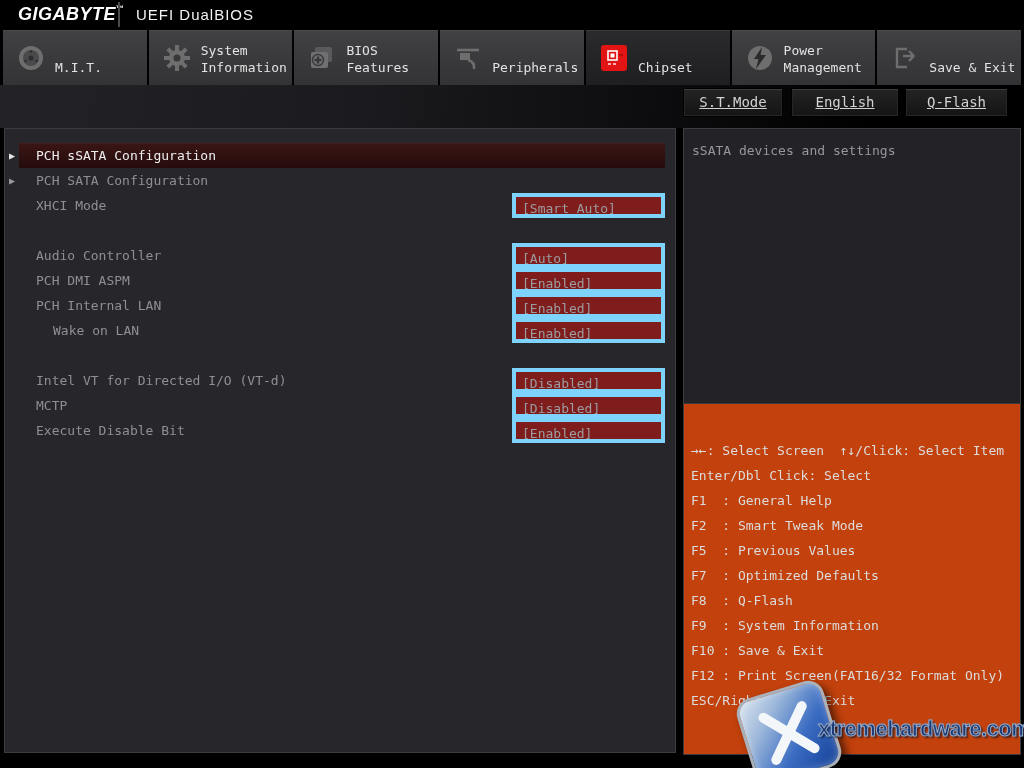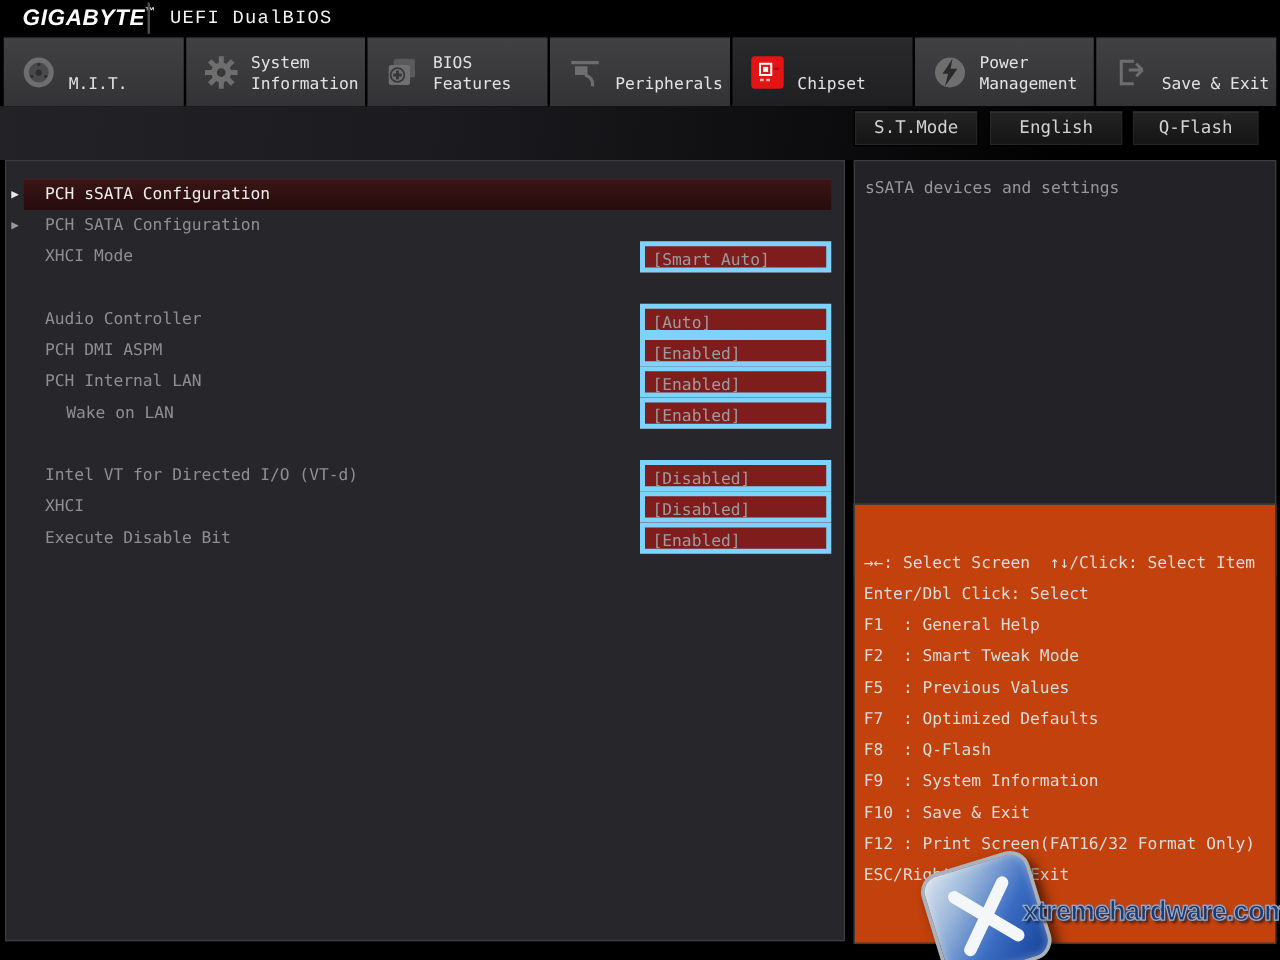--- a/index.html
+++ b/index.html
@@ -5,38 +5,38 @@
   html,body{margin:0;padding:0;background:#000;}
   .screen{position:relative;width:1024px;height:768px;background:#000;overflow:hidden;
           font-family:"DejaVu Sans Mono",monospace;}
 
   
   .titlebar{position:absolute;left:0;top:0;width:1024px;height:30px;background:#000;}
   .brand{position:absolute;left:18px;top:4px;font-family:"Liberation Sans",sans-serif;
          font-weight:bold;font-style:italic;font-size:18px;color:#fff;letter-spacing:.5px;}
   .brand sup{font-size:8px;font-style:normal;vertical-align:9px;}
   .brand-sep{position:absolute;left:118px;top:2px;width:2px;height:25px;background:#4b4b4b;}
-  .product{position:absolute;left:136px;top:6px;font-family:Liberation Mono, monospace;
+  .product{position:absolute;left:136px;top:6px;font-family:Liberation Sans, sans-serif;
            font-size:15px;color:#f2f2f2;letter-spacing:1px;}
 
   
   .tabbar{position:absolute;left:0;top:30px;width:1018px;height:55px;padding:0 3px;
           display:flex;gap:2px;background:#000;}
   .tab{position:relative;flex:1;background:linear-gradient(180deg,#414144,#333336);
        border-top:1px solid #4a4a4d;cursor:pointer;}
   .tab.active{background:linear-gradient(180deg,#2a2a2d,#1f1f22);border-top:1px solid #3a3a3d;}
   .tab-icon{position:absolute;left:13px;top:50%;transform:translateY(-50%);width:30px;height:30px;}
   .tab-label{position:absolute;left:52px;bottom:9px;font-size:13px;line-height:17px;
              color:#e2e2e2;white-space:pre-line;}
 
   
   .quickbtn{position:absolute;top:88px;height:29px;box-sizing:border-box;
             background:linear-gradient(180deg,#242424,#141414);
             border:1px solid #000;box-shadow:inset 0 1px 0 #3c3c3c, inset 0 0 0 1px #262626;
-            color:#d2d2d2;font-size:14px;text-align:center;line-height:27px;cursor:pointer;}
+            color:#d2d2d2;font-size:14px;text-align:center;line-height:27px;cursor:pointer;text-decoration:underline;}
   .btn-stmode{left:683px;width:100px;}
   .btn-english{left:791px;width:108px;}
   .btn-qflash{left:905px;width:103px;}
 
   .swoosh{position:absolute;left:0;top:85px;width:1024px;height:43px;
           background:linear-gradient(97deg,#232327 0%,#1b1b1f 35%,#0c0c0e 65%,#000 85%);}
 
   
   .mainpanel{position:absolute;left:4px;top:128px;width:672px;height:625px;box-sizing:border-box;
              background:#27272b;border:1px solid #3c3c3f;padding-top:14px;}
@@ -208,21 +208,21 @@
     </div>
 
     <div class="gap"></div>
 
     <div class="row">
       <span class="rlabel">Intel VT for Directed I/O (VT-d)</span>
       <div class="val">[Disabled]</div>
     </div>
 
     <div class="row">
-      <span class="rlabel">XHCI</span>
+      <span class="rlabel">MCTP</span>
       <div class="val">[Disabled]</div>
     </div>
 
     <div class="row">
       <span class="rlabel">Execute Disable Bit</span>
       <div class="val">[Enabled]</div>
     </div>
 
   </div>
 

